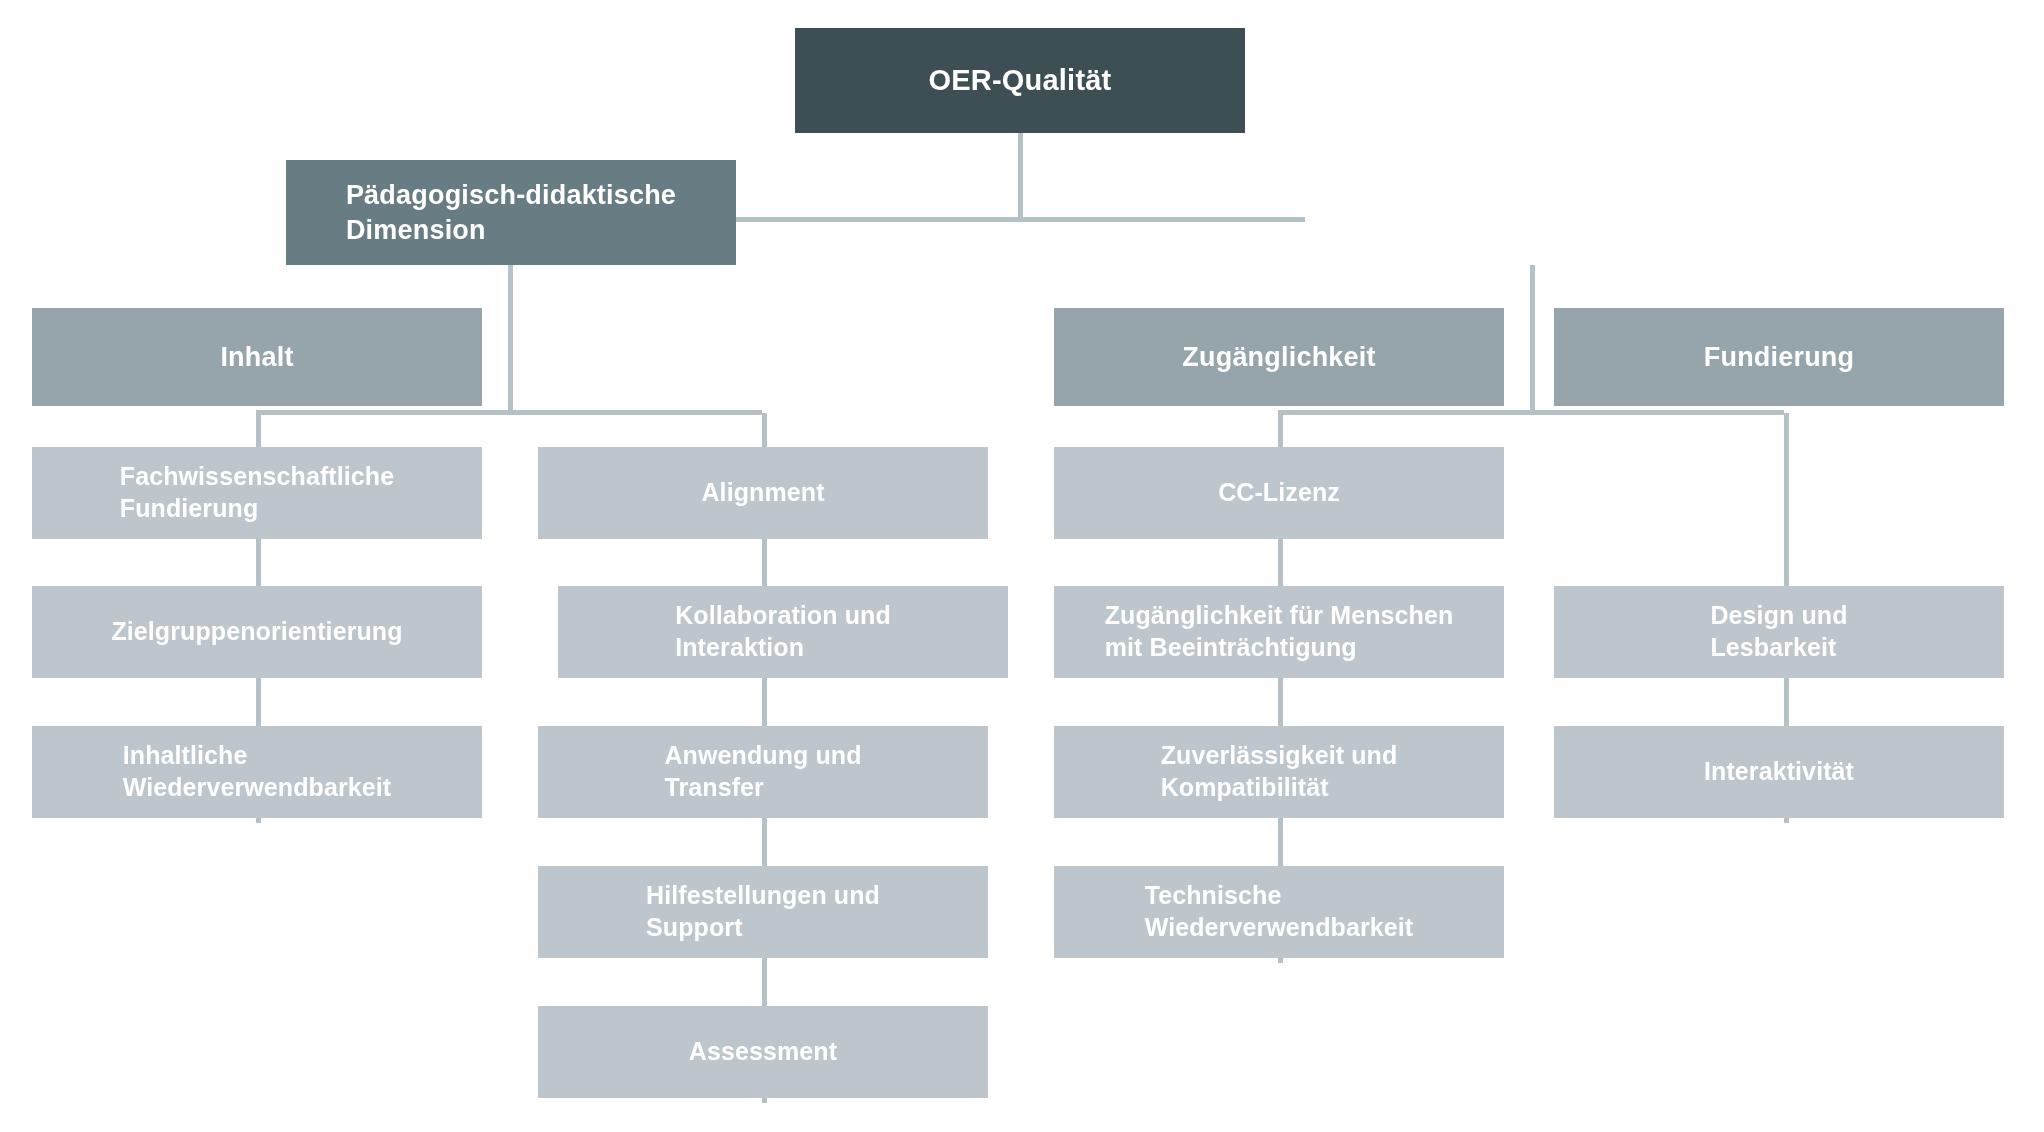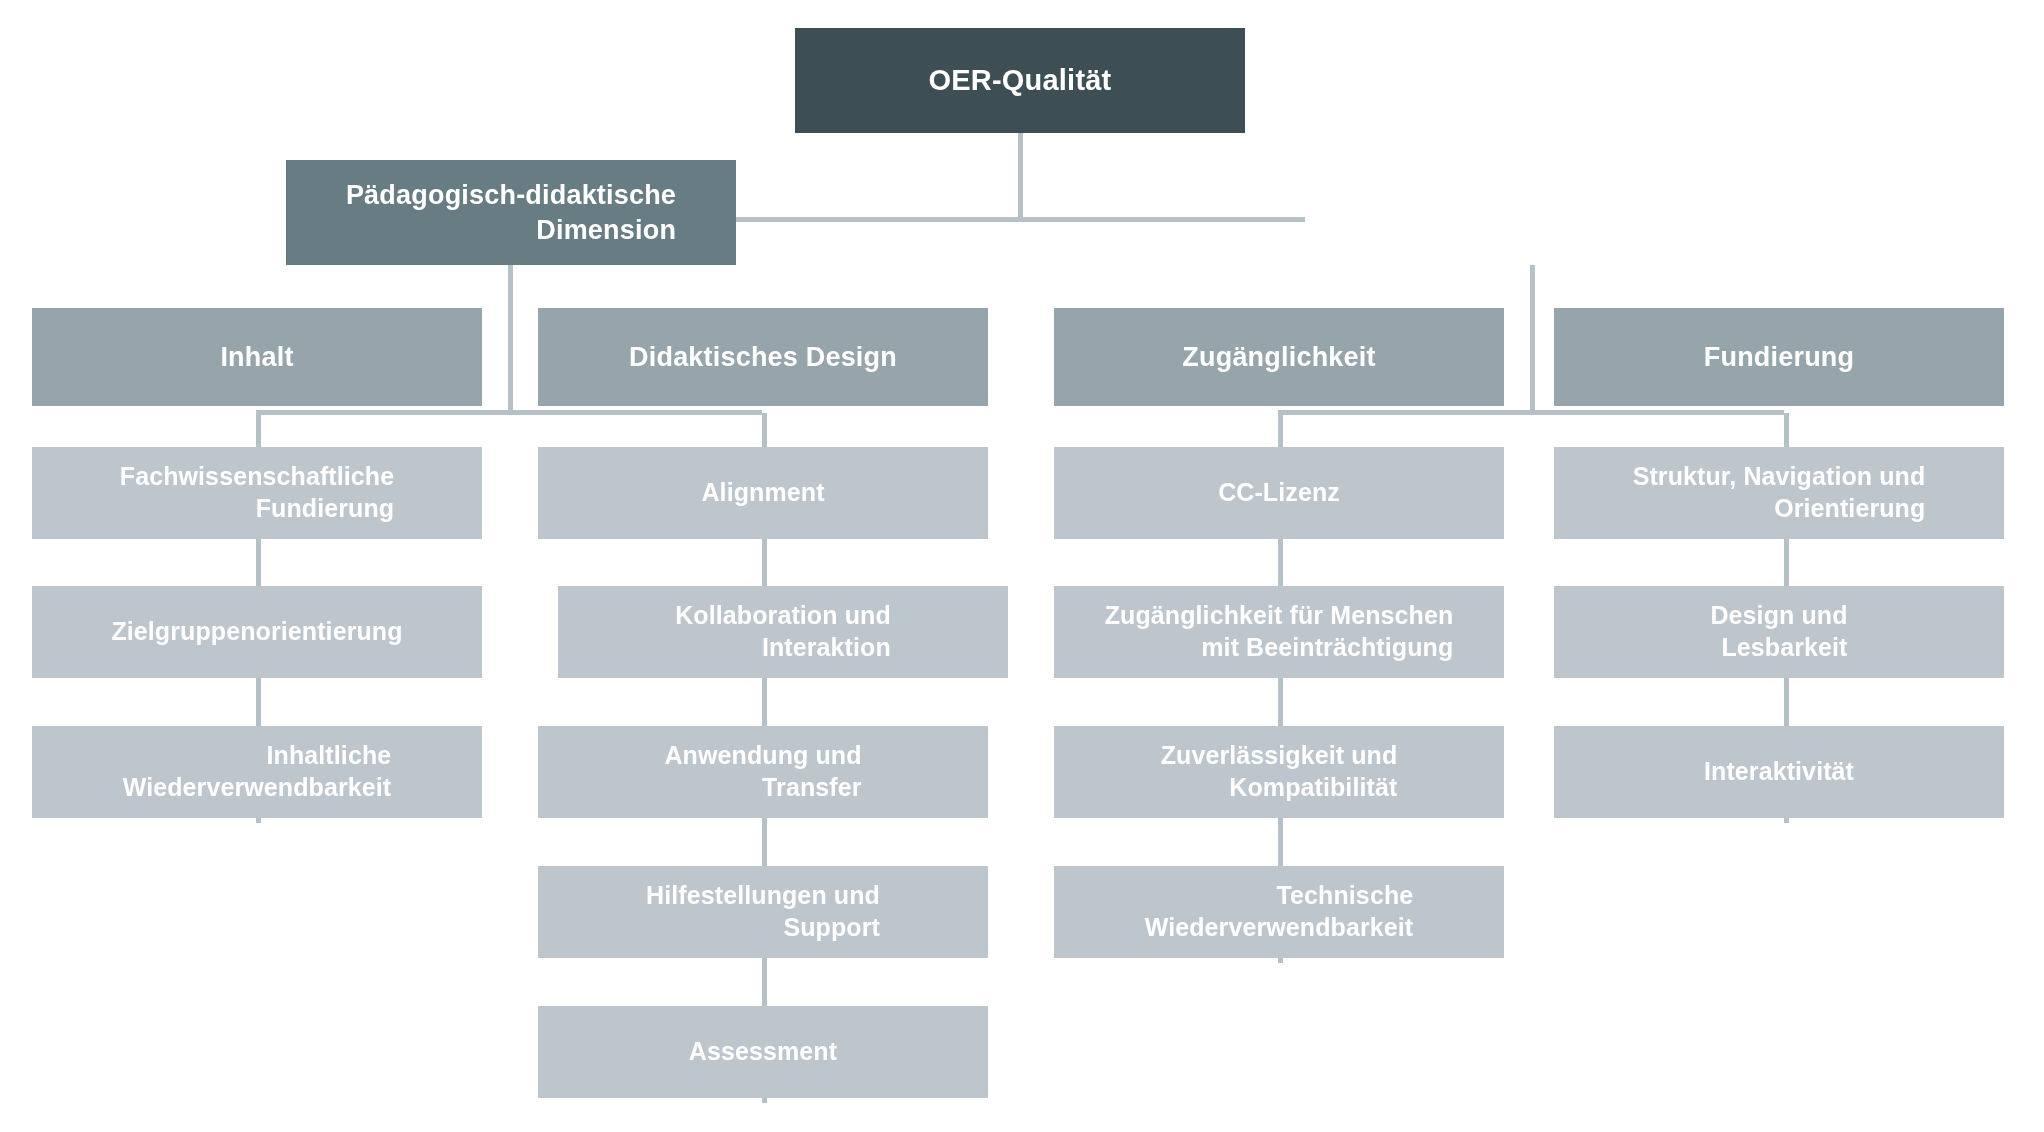--- a/index.html
+++ b/index.html
@@ -18,21 +18,21 @@
     background: #ffffff;
     overflow: hidden;
   }
 
   .node {
     position: absolute;
     box-sizing: border-box;
     display: flex;
     align-items: center;
     justify-content: center;
-    text-align: right;
+    text-align: left;
     color: #ffffff;
     font-weight: bold;
     line-height: 1.27;
     padding: 4px 10px;
     z-index: 3;
   }
 
   
   .lvl-root {
     background: #3d4f55;
@@ -99,23 +99,20 @@
 
   <div class="node lvl-dim" style="left:286px; top:160px; width:450px; height:105px;">
     <span class="node-label">Pädagogisch-didaktische
 Dimension</span>
   </div>
 
 
   <div class="node lvl-cat" style="left:32px; top:308px; width:450px; height:98px;">
     <span class="node-label">Inhalt</span>
   </div>
-  <div class="node lvl-cat" style="left:538px; top:308px; width:450px; height:98px;">
-    <span class="node-label">Didaktisches Design</span>
-  </div>
   <div class="node lvl-cat" style="left:1054px; top:308px; width:450px; height:98px;">
     <span class="node-label">Zugänglichkeit</span>
   </div>
   <div class="node lvl-cat" style="left:1554px; top:308px; width:450px; height:98px;">
     <span class="node-label">Fundierung</span>
   </div>
 
   <div class="node lvl-leaf" style="left:32px; top:447px; width:450px; height:92px;">
     <span class="node-label">Fachwissenschaftliche
 Fundierung</span>
@@ -156,24 +153,20 @@
   </div>
   <div class="node lvl-leaf" style="left:1054px; top:726px; width:450px; height:92px;">
     <span class="node-label">Zuverlässigkeit und
 Kompatibilität</span>
   </div>
   <div class="node lvl-leaf" style="left:1054px; top:866px; width:450px; height:92px;">
     <span class="node-label">Technische
 Wiederverwendbarkeit</span>
   </div>
 
-  <div class="node lvl-leaf" style="left:1554px; top:447px; width:450px; height:92px;">
-    <span class="node-label">Struktur, Navigation und
-Orientierung</span>
-  </div>
   <div class="node lvl-leaf" style="left:1554px; top:586px; width:450px; height:92px;">
     <span class="node-label">Design und
 Lesbarkeit</span>
   </div>
   <div class="node lvl-leaf" style="left:1554px; top:726px; width:450px; height:92px;">
     <span class="node-label">Interaktivität</span>
   </div>
 
 </div>
 

